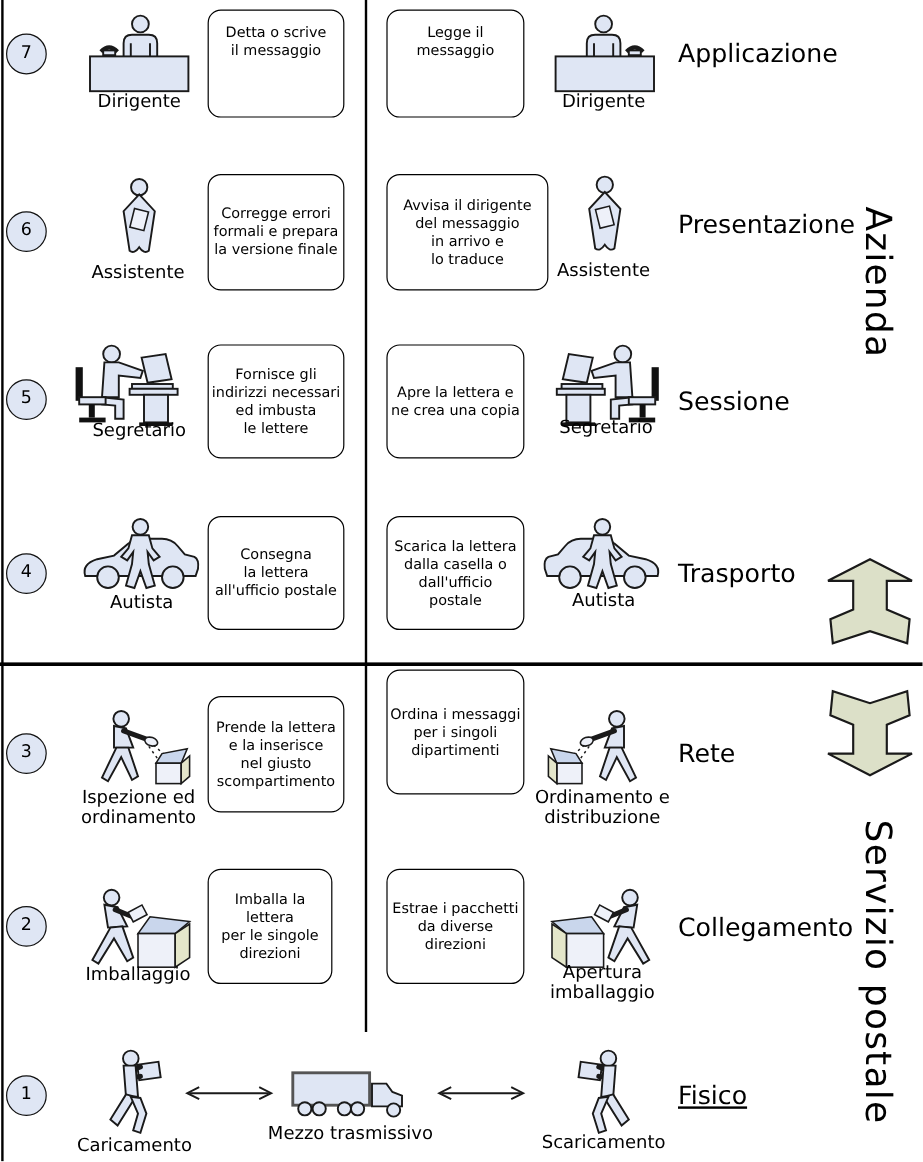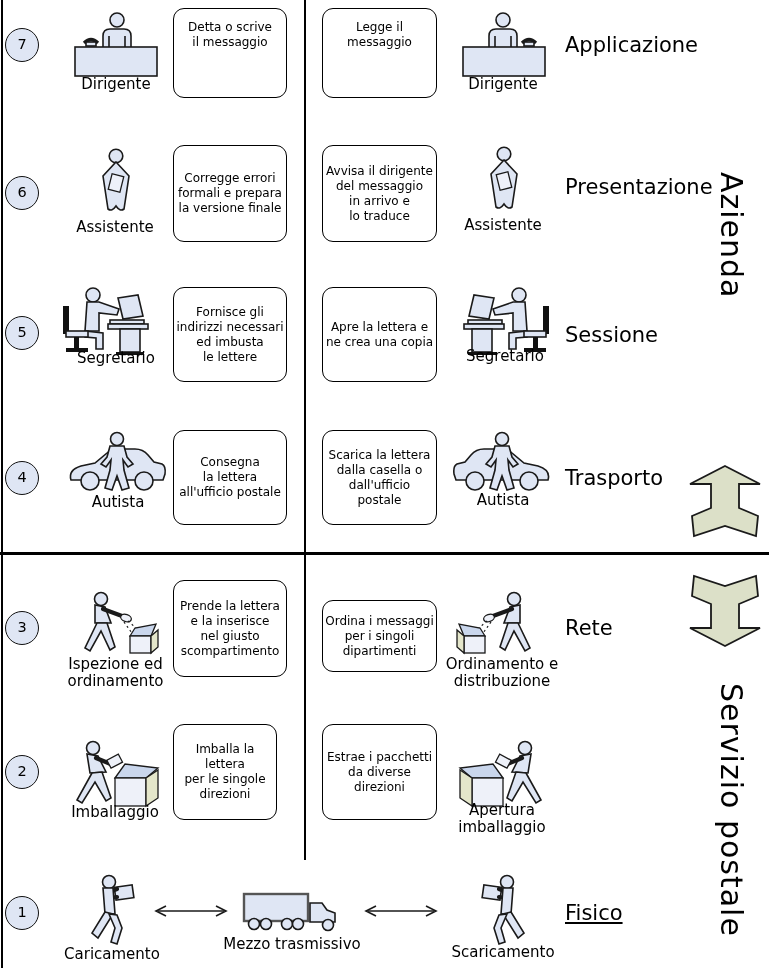--- a/index.html
+++ b/index.html
@@ -76,21 +76,21 @@
     <circle class="f" cx="20" cy="8" r="6.8"></circle>
     <path class="f" d="M20,14 L33,28 L28,61 Q24,64 20,58 Q16,64 12,61 L7,28 Z"></path>
     <rect class="p" x="14" y="27" width="12" height="16" transform="rotate(14 20 35)"></rect>
   </svg>
   <div class="actor-label" style="left:65px;top:219px;width:100px;">Assistente</div>
   <div class="note-box" style="left:173px;top:145px;width:114px;height:97px;">
       <span>Corregge errori
 formali e prepara
 la versione finale</span>
     </div>
-  <div class="note-box" style="left:322px;top:145px;width:115px;height:97px;">
+  <div class="note-box" style="left:322px;top:145px;width:135px;height:97px;">
       <span>Avvisa il dirigente
 del messaggio
 in arrivo e
 lo traduce</span>
     </div>
   <svg style="left:484px;top:146px;" width="40" height="68" viewBox="0 0 40 68">
     <g transform="translate(40,0) scale(-1,1)">
       <circle class="f" cx="20" cy="8" r="6.8"></circle>
       <path class="f" d="M20,14 L33,28 L28,61 Q24,64 20,58 Q16,64 12,61 L7,28 Z"></path>
       <rect class="p" x="14" y="27" width="12" height="16" transform="rotate(14 20 35)"></rect>
@@ -191,21 +191,21 @@
     <polygon class="kh" points="77,46 84,40 84,57 77,63"></polygon>
   </svg>
   <div class="actor-label" style="left:48px;top:656px;width:135px;">Ispezione ed
 ordinamento</div>
   <div class="note-box" style="left:173px;top:580px;width:114px;height:97px;">
       <span>Prende la lettera
 e la inserisce
 nel giusto
 scompartimento</span>
     </div>
-  <div class="note-box" style="left:322px;top:600px;width:115px;height:72px;">
+  <div class="note-box" style="left:322px;top:558px;width:115px;height:104px;">
       <span>Ordina i messaggi
 per i singoli
 dipartimenti</span>
     </div>
   <svg style="left:456px;top:590px;" width="85" height="72" viewBox="0 0 85 72">
     <g transform="translate(85,0) scale(-1,1)">
       <circle class="f" cx="27" cy="9" r="6.5"></circle>
       <path class="f" d="M21,15 L31,17 L37,33 L21,33 Z"></path>
       <path class="ln2" d="M29,19 L48,26"></path>
       <ellipse class="p" cx="52" cy="28" rx="5.5" ry="3.5" transform="rotate(18 52 28)"></ellipse>
@@ -252,20 +252,21 @@
       <path class="ln2" d="M28,18 L45,25"></path>
       <rect class="p" x="40" y="17" width="13" height="9" transform="rotate(-28 46 21)"></rect>
       <path class="f" d="M24,33 L9,60 L14,63 L27,42 L38,61 L43,58 L34,32 Z"></path>
       <polygon class="lid" points="47,38 57,24 90,28 78,38"></polygon>
       <rect class="p" x="47" y="38" width="31" height="28"></rect>
       <polygon class="kh" points="78,38 90,30 90,58 78,66"></polygon>
     </g>
   </svg>
   <div class="actor-label" style="left:442px;top:802px;width:120px;">Apertura
 imballaggio</div>
+  <div class="layer-label" style="top:760px;">Collegamento</div>
 
   <div class="circle" style="top:896px;">1</div>
   <svg style="left:84px;top:874px;" width="56" height="76" viewBox="0 0 56 76">
     <circle class="f" cx="25" cy="8" r="6.5"></circle>
     <rect class="f" x="31" y="12" width="18" height="13" transform="rotate(-8 40 18)"></rect>
     <path class="ln2" d="M25,18 L33,15 M25,24 L33,23"></path>
     <polygon class="f" points="19,14 29,14 31,40 21,40"></polygon>
     <path class="f" d="M21,38 L29,40 L14,64 L8,59 Z"></path>
     <path class="f" d="M25,40 L33,41 L38,54 L33,70 L27,68 L31,54 Z"></path>
   </svg>

